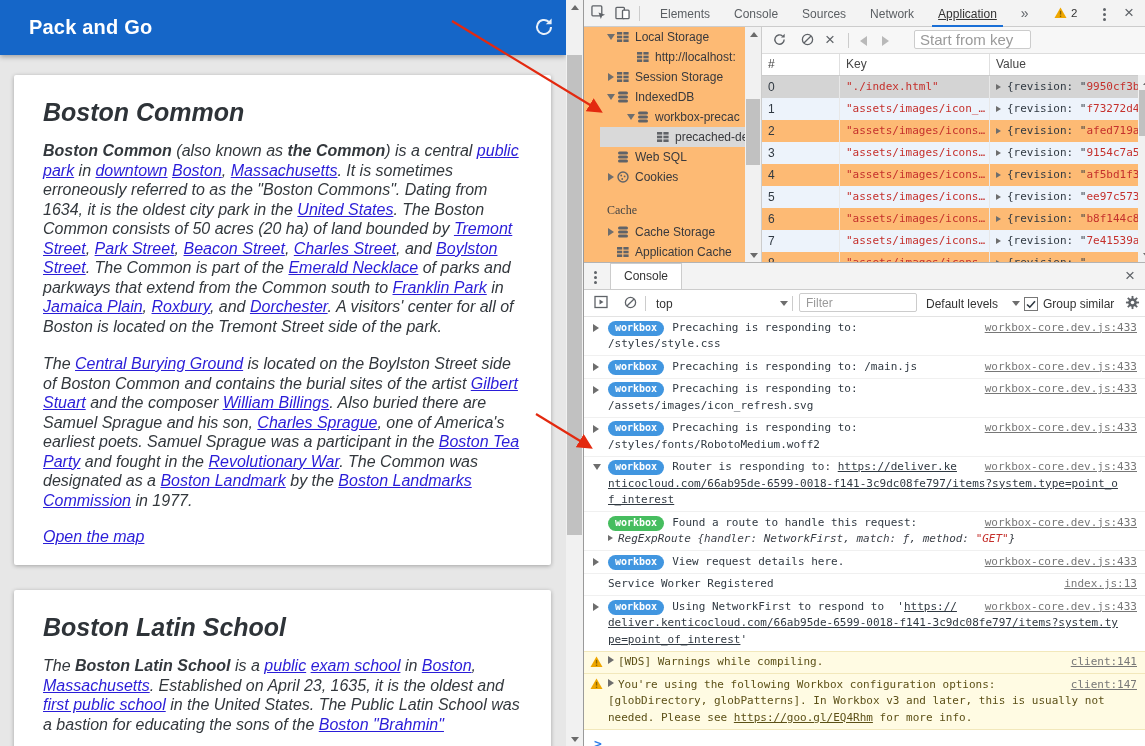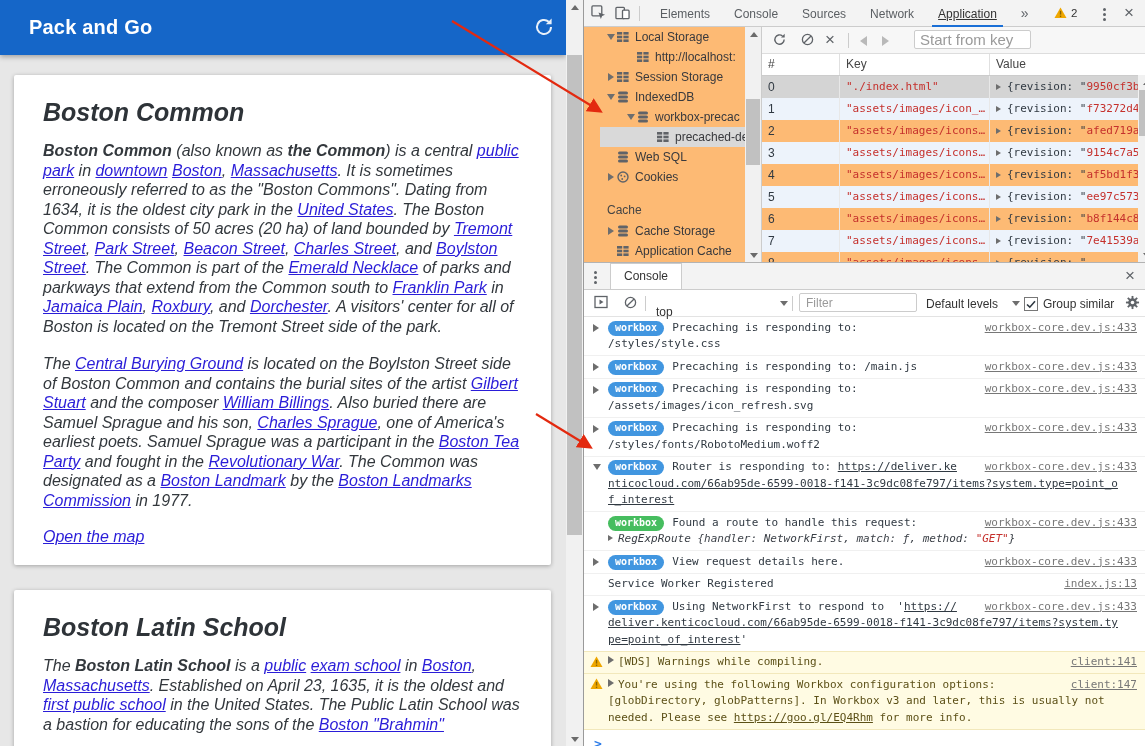--- a/index.html
+++ b/index.html
@@ -49,21 +49,21 @@
   #dt-close{position:absolute;left:540px;top:4px;}
   
   #dt-app-panel{position:absolute;left:16px;top:27px;width:100%;height:235px;}
   #storage-tree{position:absolute;left:0;top:0;width:145px;height:235px;overflow:hidden;}
   .tree-row{height:20px;display:flex;align-items:center;color:#38393d;white-space:nowrap;cursor:pointer;}
   .tree-row.sel{background:#d9d9d9;}
   .tree-indent{display:inline-block;height:1px;flex:none;}
   .tree-arrow{width:13px;flex:none;display:flex;justify-content:center;}
   .tree-icon{width:12px;height:12px;flex:none;margin-right:6px;display:flex;}
   .tree-label{overflow:hidden;}
-  .tree-section{padding:16px 8px 4px 7px;color:#454545;}
+  .tree-section{padding:16px 8px 4px 7px;color:#454545;font-family:Liberation Serif, serif;}
   .tri-r{width:0;height:0;border-top:4px solid transparent;border-bottom:4px solid transparent;border-left:6px solid #6e6e6e;}
   .tri-d{width:0;height:0;border-left:4px solid transparent;border-right:4px solid transparent;border-top:6px solid #6e6e6e;}
   #tree-scrollbar{position:absolute;left:145px;top:0;width:16px;height:235px;}
   
   #idb-area{position:absolute;left:161px;top:0;right:0;bottom:0;border-left:1px solid #ccc;}
   #idb-toolbar{position:relative;height:26px;background:#f7f7f7;border-bottom:1px solid #ddd;}
   .tool-ic{position:absolute;top:6px;cursor:pointer;display:flex;}
   .nav-tri{position:absolute;top:9px;cursor:default;}
   .tri-left{width:0;height:0;border-top:5px solid transparent;border-bottom:5px solid transparent;border-right:7px solid #b9b9b9;}
   .tri-right{width:0;height:0;border-top:5px solid transparent;border-bottom:5px solid transparent;border-left:7px solid #b9b9b9;}
@@ -87,21 +87,21 @@
   .c-val .red{color:#c5302c;}
   #table-scrollbar{position:absolute;right:6px;top:48px;width:17px;bottom:0;}
   
   #console-drawer{position:absolute;left:0;top:262px;right:0;bottom:0;border-top:1px solid #b3b3b3;background:#fff;overflow:hidden;}
   #console-tabbar{position:relative;height:26px;background:#f3f3f3;border-bottom:1px solid #ccc;}
   #console-kebab{position:absolute;left:10px;top:8px;}
   #console-tab{position:absolute;left:26px;top:0;height:26px;width:72px;background:#fff;border:1px solid #ccc;border-bottom:none;
                box-sizing:border-box;text-align:center;line-height:25px;color:#333;cursor:pointer;}
   #console-close{position:absolute;right:10px;top:4px;}
   #console-toolbar{position:relative;height:26px;background:#fff;border-bottom:1px solid #e3e3e3;}
-  #ctx-label{position:absolute;left:72px;top:15px;color:#333;cursor:pointer;}
+  #ctx-label{position:absolute;left:72px;top:7px;color:#333;cursor:pointer;}
   .dd-tri{width:0;height:0;border-left:4px solid transparent;border-right:4px solid transparent;border-top:5px solid #6e6e6e;position:absolute;cursor:pointer;}
   #filter-input{position:absolute;left:215px;top:3px;width:118px;height:19px;border:1px solid #ccc;border-radius:2px;
                 font-family:"Liberation Sans",sans-serif;font-size:12px;padding:0 6px;box-sizing:border-box;color:#333;}
   #filter-input::placeholder{color:#9a9a9a;}
   #lvl-label{position:absolute;left:342px;top:7px;color:#333;cursor:pointer;}
   #chk-group{position:absolute;left:440px;top:7px;width:12px;height:12px;border:1px solid #777;background:#fff;cursor:pointer;display:flex;align-items:center;justify-content:center;}
   #group-label{position:absolute;left:459px;top:7px;color:#333;cursor:pointer;}
   #console-gear{position:absolute;left:541px;top:5px;cursor:pointer;}
   
   #console-messages{font-family:"DejaVu Sans Mono",monospace;font-size:11px;color:#303942;}

